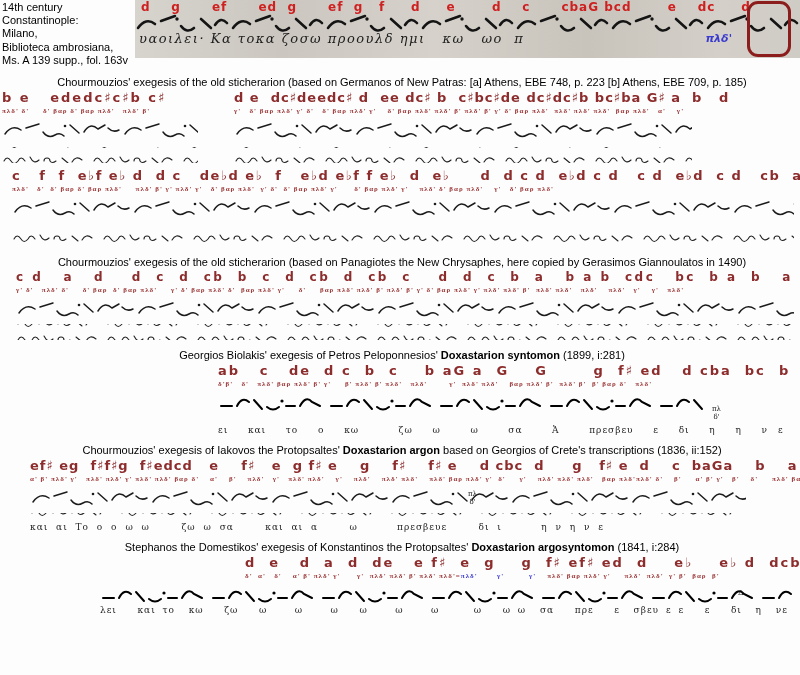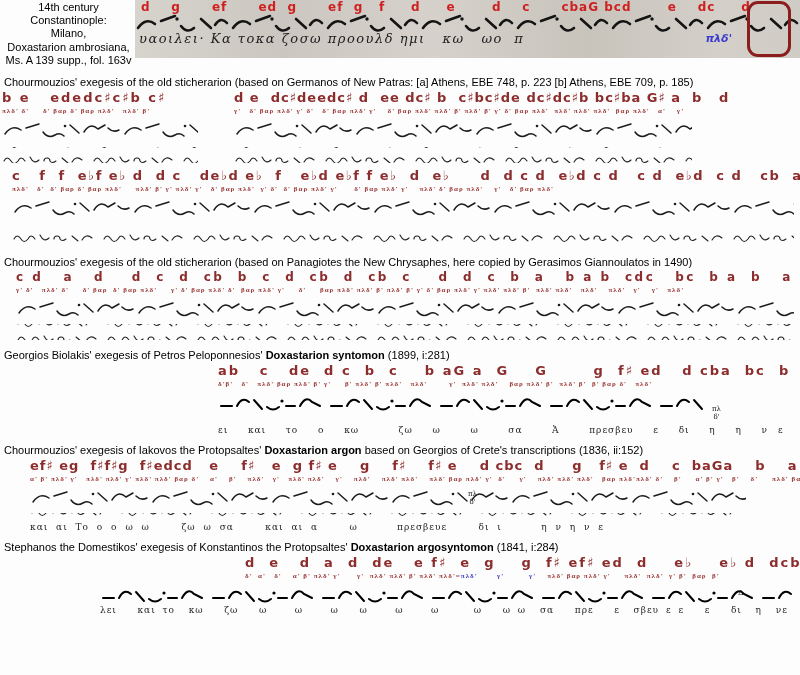--- a/index.html
+++ b/index.html
@@ -2,21 +2,21 @@
 <html><head>
 <meta charset="utf-8">
 <style>
   html,body{margin:0;padding:0;}
   body{
     width:800px;height:675px;overflow:hidden;background:#fdfdfd;
     font-family:"Liberation Sans", sans-serif;color:#000;
   }
   
   .top-row{display:flex;align-items:flex-start;}
-  .ms-caption{width:133px;flex:0 0 133px;font-size:11px;line-height:1.2;padding:1px 0 0 2px;text-align:center;}
+  .ms-caption{width:133px;flex:0 0 133px;font-size:11px;line-height:1.2;padding:1px 0 0 2px;}
   .ms-strip{
     position:relative;flex:1;height:58px;
     background:linear-gradient(90deg,#d7d4ce 0%,#cbc7c0 22%,#d6d2cb 45%,#c8c4bc 68%,#d4d0c9 88%,#cfccc5 100%);
   }
   .ms-overlay{
     position:absolute;top:0;left:6px;white-space:pre;
     font-family:"DejaVu Sans",sans-serif;font-weight:bold;font-size:12px;
     color:#cf2020;letter-spacing:1px;
   }
   .ms-neumes{position:absolute;top:11px;left:0;width:100%;height:27px;}
@@ -29,21 +29,21 @@
     position:absolute;right:68px;bottom:13px;
     color:#3b3bd0;font-size:11px;font-weight:bold;font-style:italic;
     font-family:"DejaVu Sans",sans-serif;
   }
   .ms-box{
     position:absolute;right:9px;top:1px;width:38px;height:50px;
     border:3px solid #8b1d1d;border-radius:11px;
   }
   
   .sec{position:relative;}
-  .hdr{font-size:11px;margin:9px 0 3px 4px;}
+  .hdr{font-size:11px;margin:9px 0 3px 4px;text-align:center;}
   .hdr b{font-weight:bold;}
   .letters{
     font-family:"DejaVu Sans",sans-serif;font-weight:bold;
     font-size:13px;color:#8d2c2c;white-space:pre;letter-spacing:2px;line-height:1.15;
   }
   .sigs{
     font-family:Liberation Serif, serif;font-weight:bold;
     font-size:7px;color:#9b3535;white-space:pre;letter-spacing:1px;line-height:1.3;
     margin-top:1px;
   }
@@ -105,21 +105,21 @@
       </g>
       <circle cx="42" cy="8" r="1.7" fill="#141414"></circle>
     </pattern>
   </defs>
 </svg>
 
 <div class="top-row">
   <div class="ms-caption">
     <div>14th century Constantinople:</div>
     <div>Milano,</div>
-    <div>Doxastarion ambrosiana,</div>
+    <div>Biblioteca ambrosiana,</div>
     <div>Ms. A 139 supp., fol. 163v</div>
   </div>
   <div class="ms-strip">
     <span class="ms-overlay">d    g      ef      ed  g      ef  g   f     d     e       d    c      cbaG bcd       e    dc     d</span>
     <svg class="ms-neumes" preserveAspectRatio="none">
         <rect width="100%" height="100%" fill="url(#pm)"></rect>
       </svg>
     <span class="ms-greek">υαοιλει· Κα τοκα ζοσω προουλδ ημι   κω   ωο  π</span>
     <span class="ms-blue">πλδ'</span>
     <span class="ms-box"></span>

